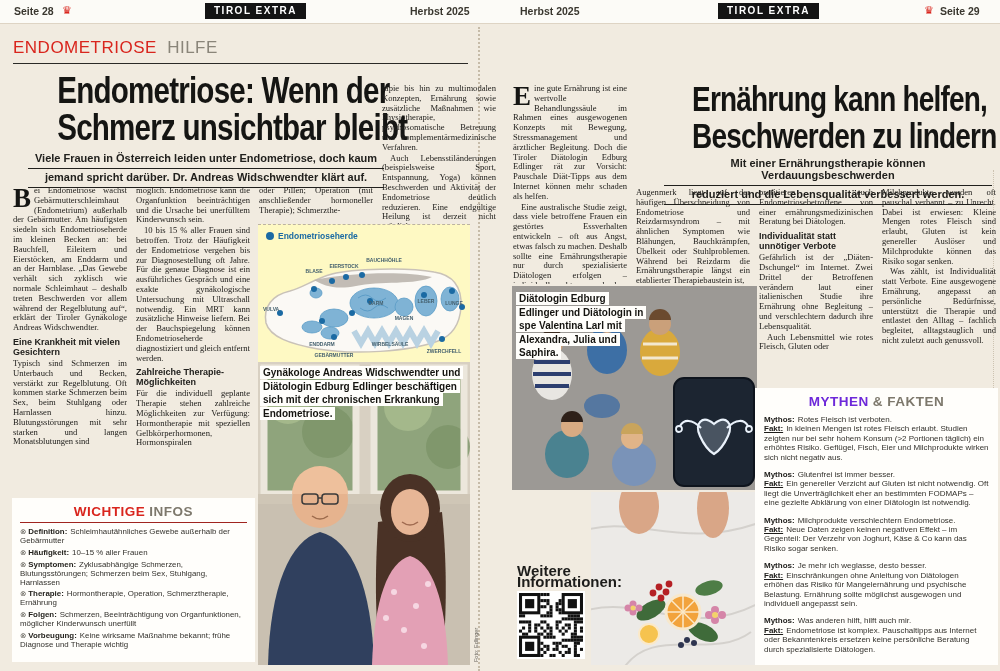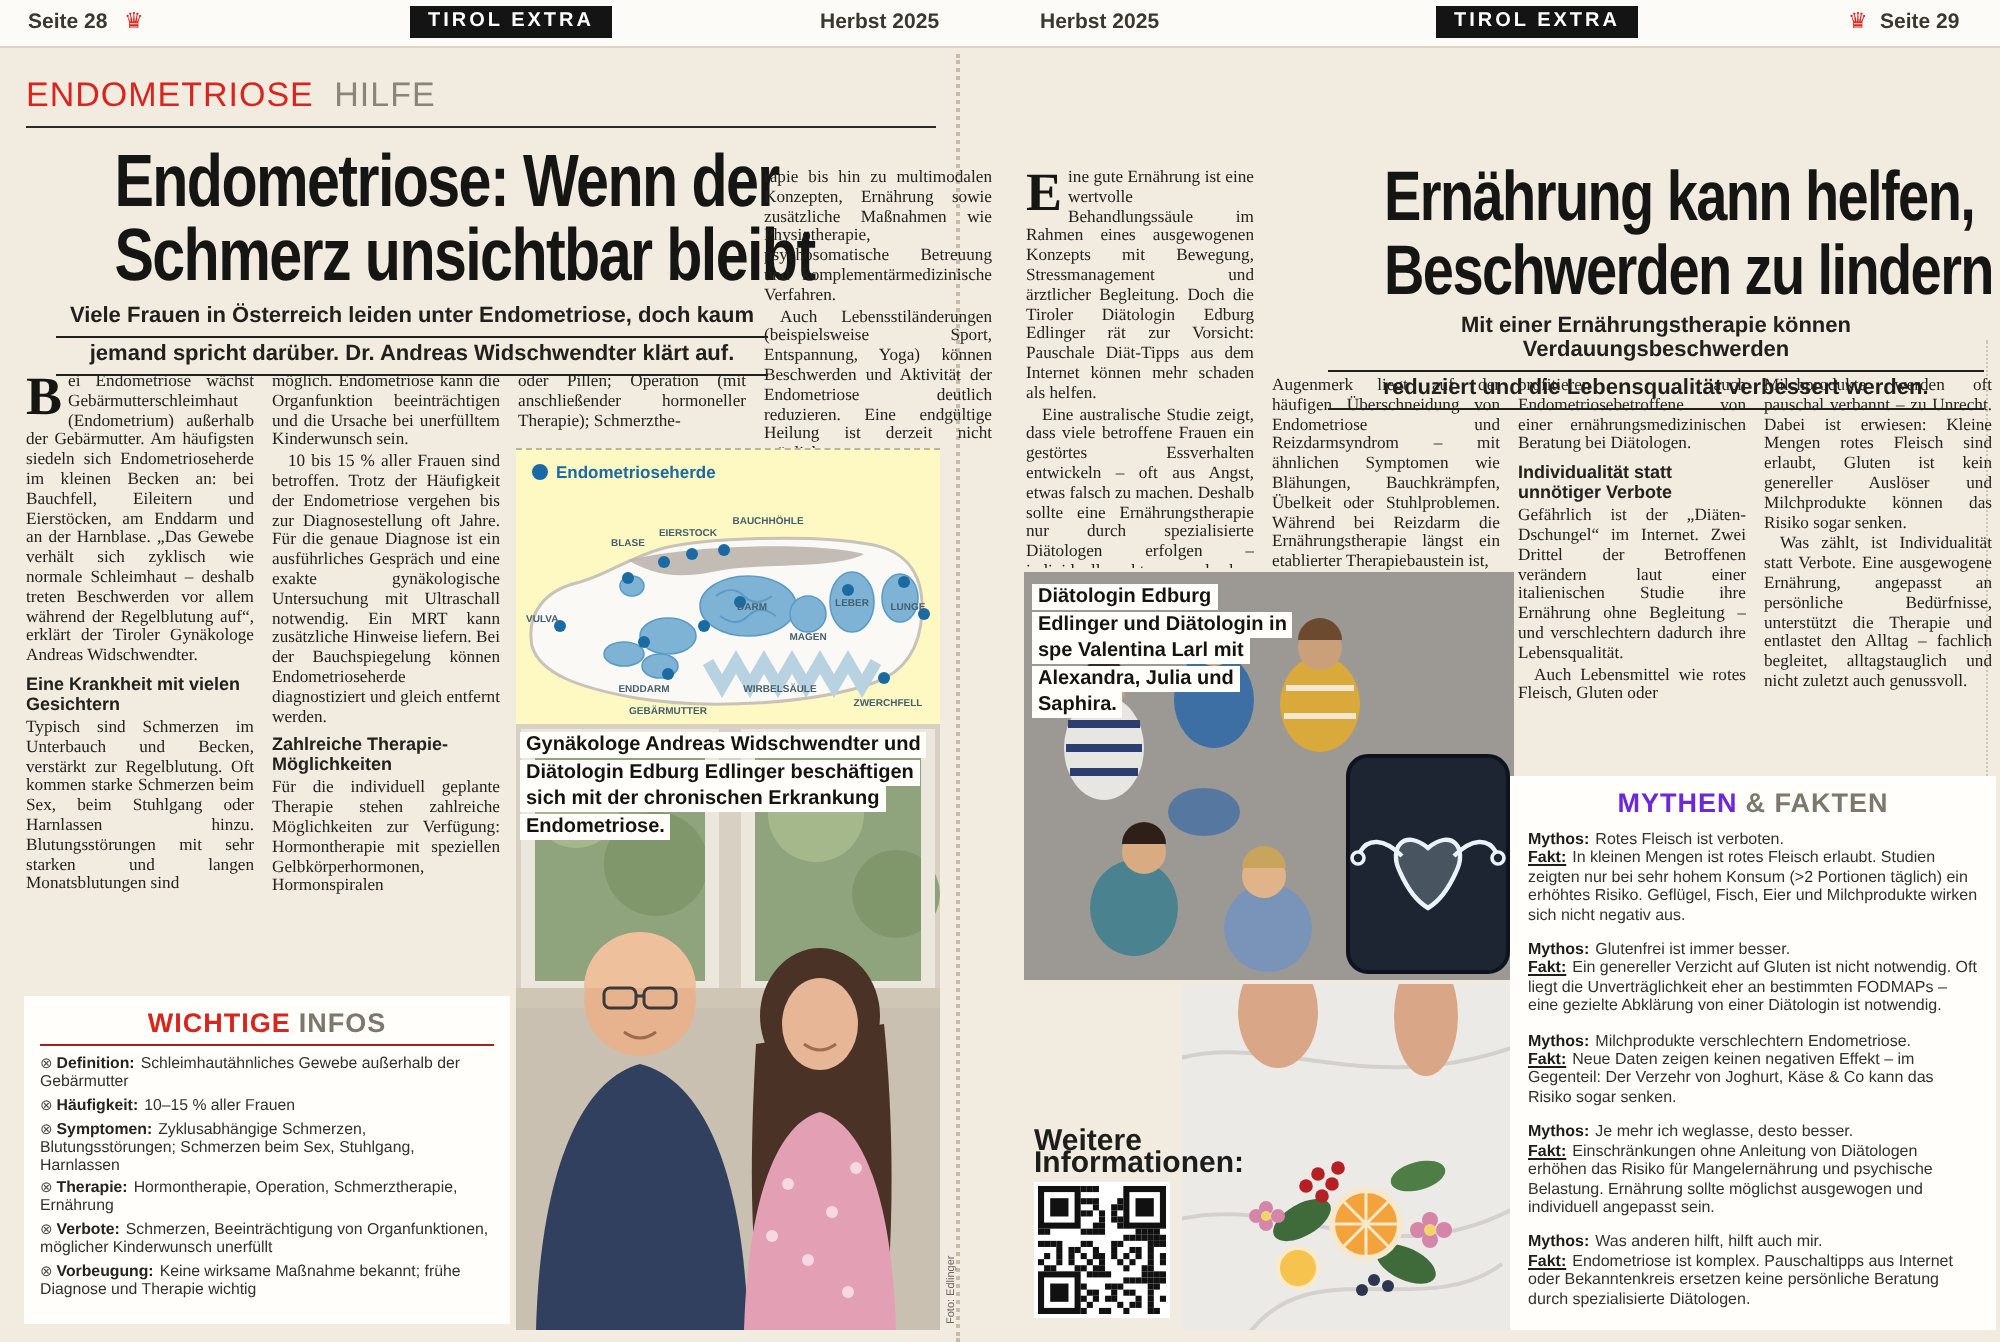--- a/index.html
+++ b/index.html
@@ -211,21 +211,21 @@
   <div class="credit" style="left:473px;top:662px">Foto: Edlinger</div>
 
   <div class="infobox">
     <div class="ib-title">
       <span class="red">WICHTIGE</span><span class="gray">INFOS</span>
     </div>
     <div class="ib-item"><span class="ib-icon">⊗</span><span class="ib-label">Definition:</span><span>Schleimhautähnliches Gewebe außerhalb der Gebärmutter</span></div>
     <div class="ib-item"><span class="ib-icon">⊗</span><span class="ib-label">Häufigkeit:</span><span>10–15 % aller Frauen</span></div>
     <div class="ib-item"><span class="ib-icon">⊗</span><span class="ib-label">Symptomen:</span><span>Zyklusabhängige Schmerzen, Blutungsstörungen; Schmerzen beim Sex, Stuhlgang, Harnlassen</span></div>
     <div class="ib-item"><span class="ib-icon">⊗</span><span class="ib-label">Therapie:</span><span>Hormontherapie, Operation, Schmerztherapie, Ernährung</span></div>
-    <div class="ib-item"><span class="ib-icon">⊗</span><span class="ib-label">Verbote:</span><span>Schmerzen, Beeinträchtigung von Organfunktionen, möglicher Kinderwunsch unerfüllt</span></div>
+    <div class="ib-item"><span class="ib-icon">⊗</span><span class="ib-label">Folgen:</span><span>Schmerzen, Beeinträchtigung von Organfunktionen, möglicher Kinderwunsch unerfüllt</span></div>
     <div class="ib-item"><span class="ib-icon">⊗</span><span class="ib-label">Vorbeugung:</span><span>Keine wirksame Maßnahme bekannt; frühe Diagnose und Therapie wichtig</span></div>
   </div>
 
   <div class="headline" style="left:658px;top:80px;width:340px">
     <div class="hl" style="font-size:35px">Ernährung kann helfen,</div>
     <div class="hl" style="font-size:35px">Beschwerden zu lindern</div>
   </div>
   <div class="standfirst" style="left:664px;top:155px;width:328px">
     <div class="sf">Mit einer Ernährungstherapie können Verdauungsbeschwerden</div>
     <div class="sf">reduziert und die Lebensqualität verbessert werden.</div>

